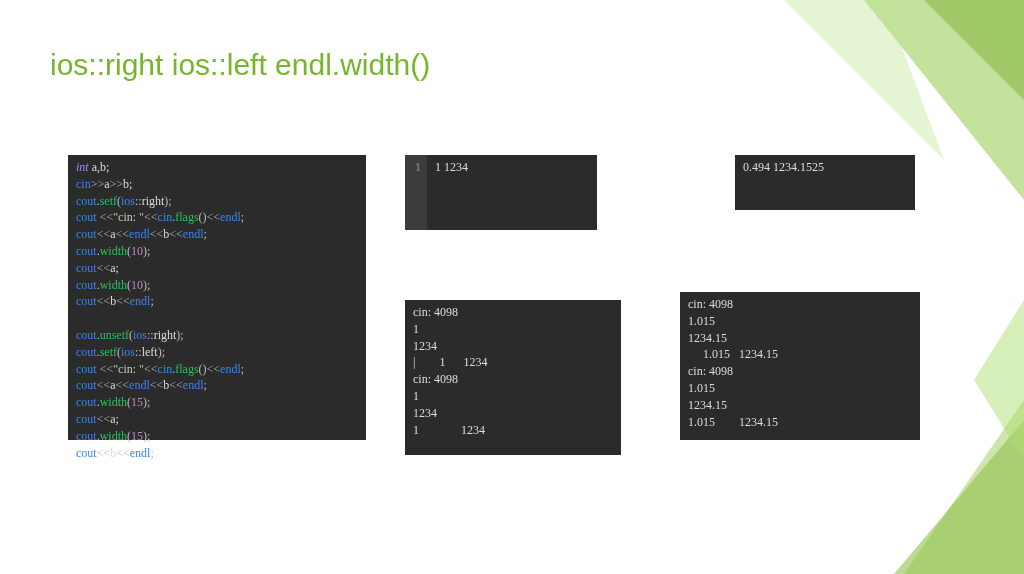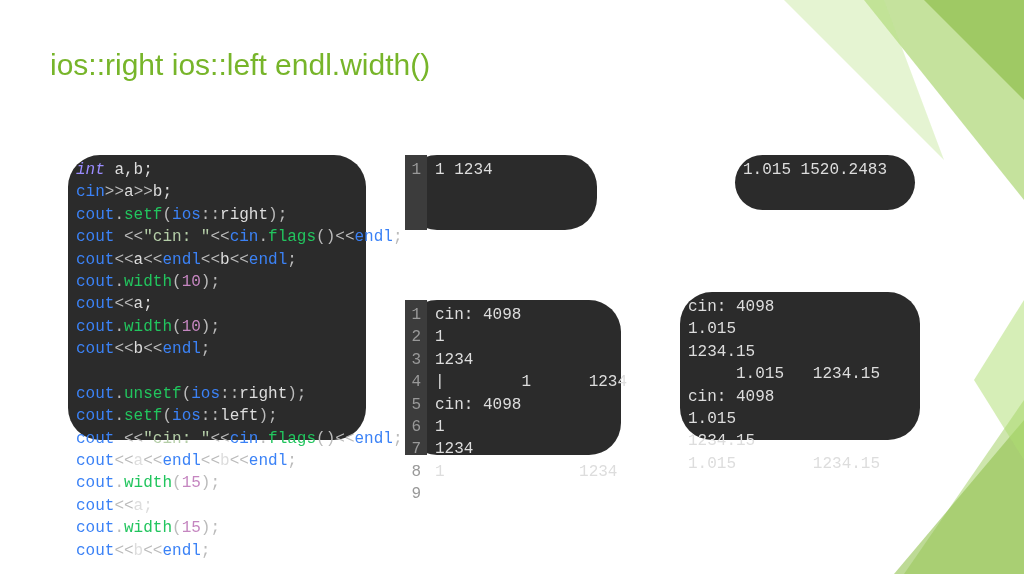--- a/index.html
+++ b/index.html
@@ -24,26 +24,25 @@
     left: 50px;
     font-size: 30px;
     font-weight: 400;
     color: #77b52a;
     z-index: 2;
   }
   .code-panel {
     position: absolute;
     background: #2b2b2b;
     color: #ddd;
-    font-family: Liberation Mono, monospace;
-    font-size: 16px;
+    font-family: Liberation Serif, serif;
+    font-size: 12px;
     line-height: 1.4;
     display: flex;
     z-index: 2;
-    border-radius: 32px;
   }
   .gutter {
     background: #3c3c3c;
     color: #999;
     text-align: right;
     padding: 4px 6px 4px 4px;
     user-select: none;
     min-width: 22px;
   }
   .code-body {
@@ -83,33 +82,24 @@
   <div class="code-body" id="code-main-body"><div><span class="kw">int</span><span class="plain"> a,b;</span></div><div><span class="id">cin</span><span class="op">&gt;&gt;</span><span class="plain">a</span><span class="op">&gt;&gt;</span><span class="plain">b;</span></div><div><span class="id">cout</span><span class="op">.</span><span class="fn">setf</span><span class="op">(</span><span class="id">ios</span><span class="op">::</span><span class="plain">right</span><span class="op">);</span></div><div><span class="id">cout</span><span class="op"> &lt;&lt;</span><span class="str">"cin: "</span><span class="op">&lt;&lt;</span><span class="id">cin</span><span class="op">.</span><span class="fn">flags</span><span class="op">()</span><span class="op">&lt;&lt;</span><span class="id">endl</span><span class="op">;</span></div><div><span class="id">cout</span><span class="op">&lt;&lt;</span><span class="plain">a</span><span class="op">&lt;&lt;</span><span class="id">endl</span><span class="op">&lt;&lt;</span><span class="plain">b</span><span class="op">&lt;&lt;</span><span class="id">endl</span><span class="op">;</span></div><div><span class="id">cout</span><span class="op">.</span><span class="fn">width</span><span class="op">(</span><span class="num">10</span><span class="op">);</span></div><div><span class="id">cout</span><span class="op">&lt;&lt;</span><span class="plain">a;</span></div><div><span class="id">cout</span><span class="op">.</span><span class="fn">width</span><span class="op">(</span><span class="num">10</span><span class="op">);</span></div><div><span class="id">cout</span><span class="op">&lt;&lt;</span><span class="plain">b</span><span class="op">&lt;&lt;</span><span class="id">endl</span><span class="op">;</span></div><div><span class="plain"> </span></div><div><span class="id">cout</span><span class="op">.</span><span class="fn">unsetf</span><span class="op">(</span><span class="id">ios</span><span class="op">::</span><span class="plain">right</span><span class="op">);</span></div><div><span class="id">cout</span><span class="op">.</span><span class="fn">setf</span><span class="op">(</span><span class="id">ios</span><span class="op">::</span><span class="plain">left</span><span class="op">);</span></div><div><span class="id">cout</span><span class="op"> &lt;&lt;</span><span class="str">"cin: "</span><span class="op">&lt;&lt;</span><span class="id">cin</span><span class="op">.</span><span class="fn">flags</span><span class="op">()</span><span class="op">&lt;&lt;</span><span class="id">endl</span><span class="op">;</span></div><div><span class="id">cout</span><span class="op">&lt;&lt;</span><span class="plain">a</span><span class="op">&lt;&lt;</span><span class="id">endl</span><span class="op">&lt;&lt;</span><span class="plain">b</span><span class="op">&lt;&lt;</span><span class="id">endl</span><span class="op">;</span></div><div><span class="id">cout</span><span class="op">.</span><span class="fn">width</span><span class="op">(</span><span class="num">15</span><span class="op">);</span></div><div><span class="id">cout</span><span class="op">&lt;&lt;</span><span class="plain">a;</span></div><div><span class="id">cout</span><span class="op">.</span><span class="fn">width</span><span class="op">(</span><span class="num">15</span><span class="op">);</span></div><div><span class="id">cout</span><span class="op">&lt;&lt;</span><span class="plain">b</span><span class="op">&lt;&lt;</span><span class="id">endl</span><span class="op">;</span></div></div>
 </div>
 
 <div class="code-panel out-a">
   <div class="gutter" id="out-a-gutter">1</div>
   <div class="code-body" id="out-a-body">1 1234</div>
 </div>
 
 <div class="code-panel out-b">
 
-  <div class="code-body" id="out-b-body">1.015 1520.2483</div>
+  <div class="code-body" id="out-b-body">0.494 1234.1525</div>
 </div>
 
 <div class="code-panel out-c">
-  <div class="gutter" id="out-c-gutter">1
-2
-3
-4
-5
-6
-7
-8
-9</div>
   <div class="code-body" id="out-c-body">cin: 4098
 1
 1234
 |        1      1234
 cin: 4098
 1
 1234
 1              1234
  </div>
 </div>

